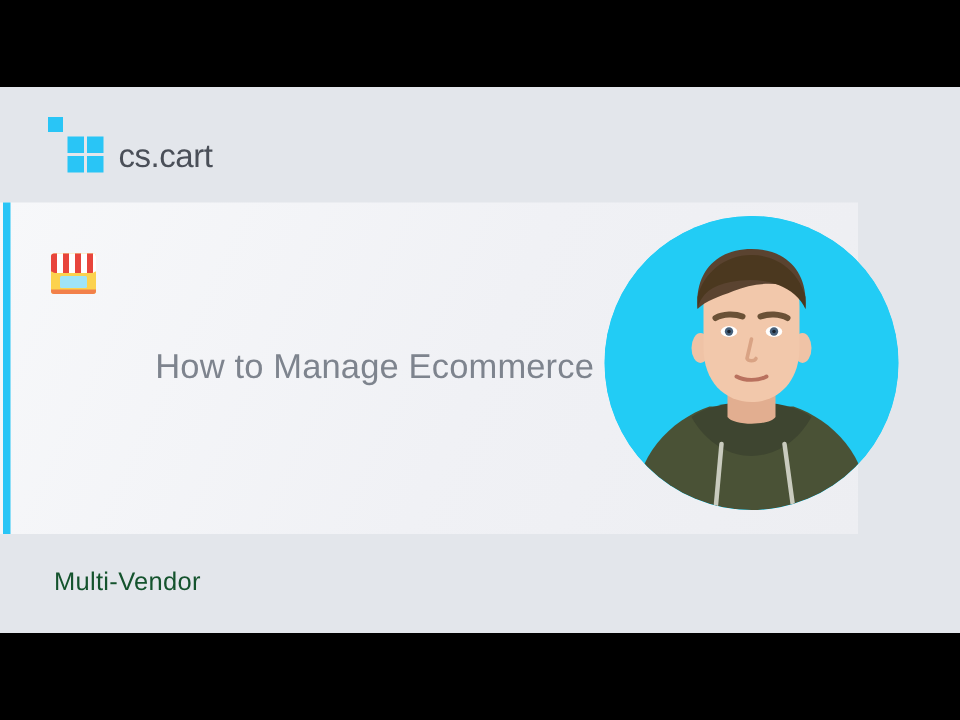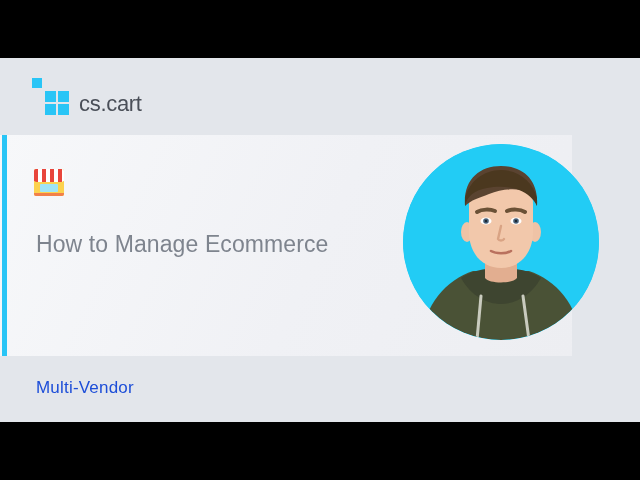--- a/index.html
+++ b/index.html
@@ -10,20 +10,21 @@
     overflow: hidden;
     background: #000000;
     font-family: "Liberation Sans", sans-serif;
   }
 
   .video-frame {
     position: relative;
     width: 640px;
     height: 480px;
     background: #000000;
+    text-align: right;
   }
 
   
   .letterbox {
     position: absolute;
     left: 0;
     width: 640px;
     background: #000000;
     z-index: 9;
   }
@@ -189,21 +190,21 @@
     top: 298px;
     width: 640px;
     height: 66px;
     background: #E3E6EB;
   }
   .footer-label {
     position: absolute;
     left: 36px;
     top: 22px;
     font-size: 17px;
-    color: #1d4ed8;
+    color: #14532d;
     letter-spacing: 0.2px;
   }
 </style>
 </head>
 <body>
 
 <div class="video-frame">
 
   <div class="letterbox top"></div>
 

